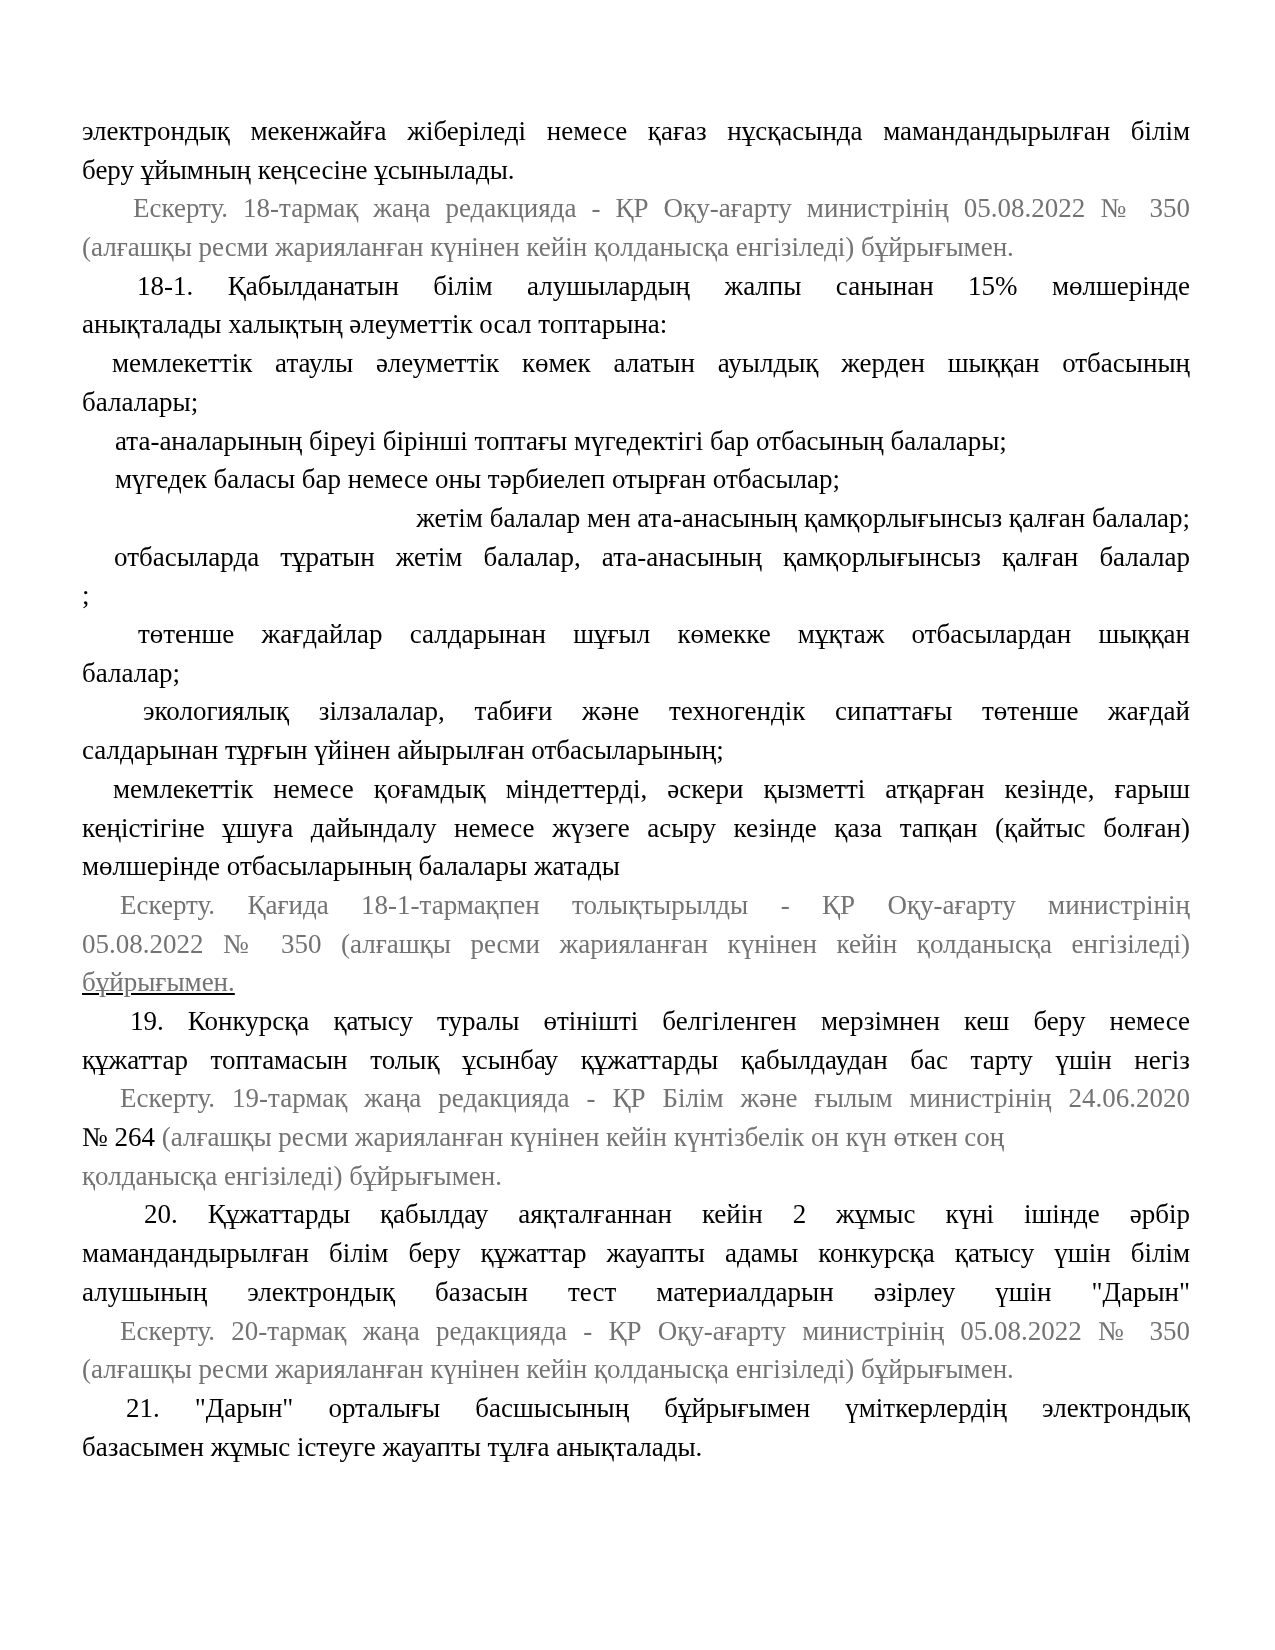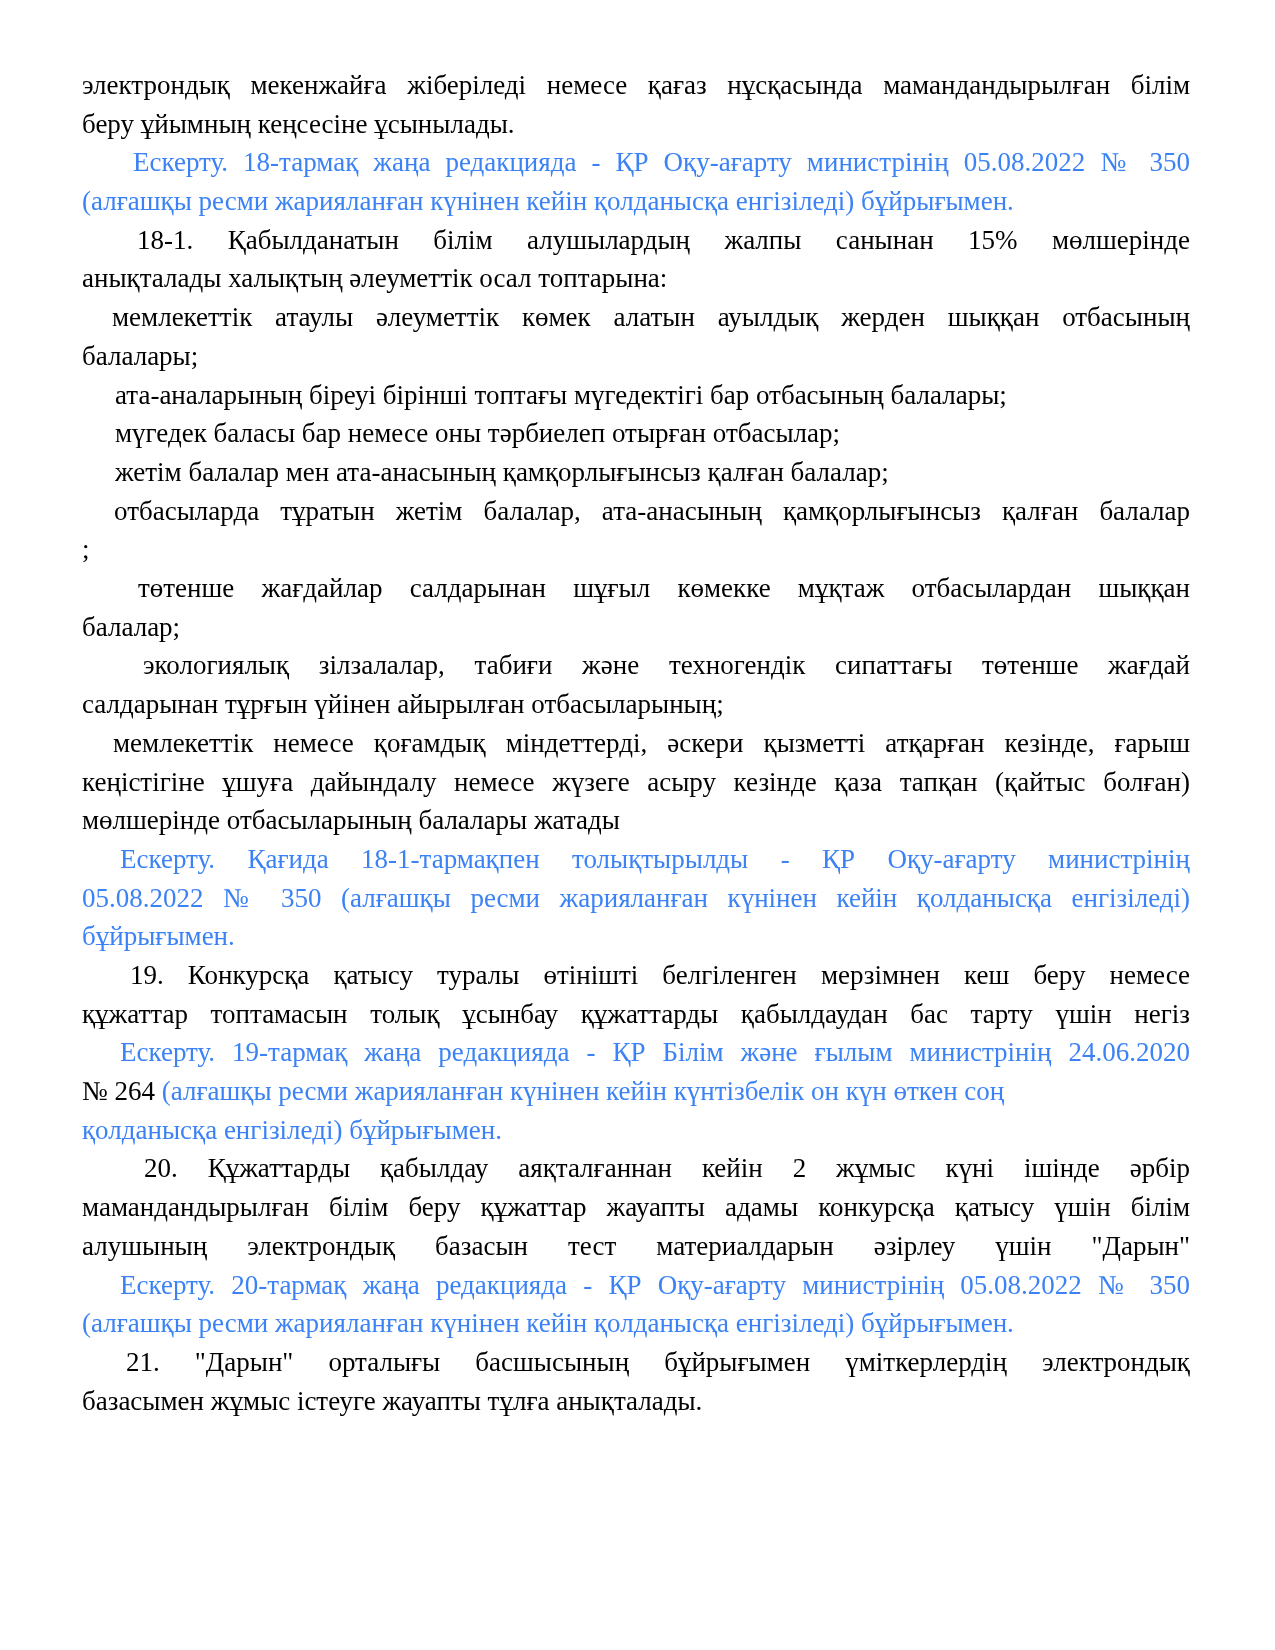--- a/index.html
+++ b/index.html
@@ -10,21 +10,21 @@
   body {
     width: 1275px;
     height: 1650px;
     overflow: hidden;
     font-family: "Liberation Serif", "DejaVu Serif", serif;
   }
   .page {
     box-sizing: border-box;
     width: 1275px;
     height: 1422px;
-    padding: 66px 85px 0 82px;
+    padding: 112px 85px 0 82px;
     background: #ffffff;
   }
   .doc-text {
     width: 1108px;
     font-size: 27px;
     line-height: 38.7px;
     color: #000000;
     letter-spacing: 0;
   }
   .line {
@@ -36,51 +36,51 @@
     white-space: normal;
     text-align: justify;
     text-align-last: justify;
     text-justify: inter-word;
     overflow: hidden;
     height: 38.7px;
   }
   .line.left {
     text-align: left;
   }
-  .seg-red { color: #3b82f6; }
+  .seg-red { color: #737373; }
   .seg-black { color: #000000; }
 </style>
 </head>
 <body>
 
 <div class="page">
   <div class="doc-text" id="doc-lines">
       <div class="line justify" style="padding-left: 0px;"><span class="seg-black">электрондық мекенжайға жіберіледі немесе қағаз нұсқасында мамандандырылған білім</span></div>
       <div class="line left" style="padding-left: 0px;"><span class="seg-black">беру ұйымның кеңсесіне ұсынылады.</span></div>
       <div class="line justify" style="padding-left: 51px;"><span class="seg-red">Ескерту. 18-тармақ жаңа редакцияда - ҚР Оқу-ағарту министрінің 05.08.2022 № 350</span></div>
       <div class="line left" style="padding-left: 0px;"><span class="seg-red">(алғашқы ресми жарияланған күнінен кейін қолданысқа енгізіледі) бұйрығымен.</span></div>
       <div class="line justify" style="padding-left: 55px;"><span class="seg-black">18-1. Қабылданатын білім алушылардың жалпы санынан 15% мөлшерінде</span></div>
       <div class="line left" style="padding-left: 0px;"><span class="seg-black">анықталады халықтың әлеуметтік осал топтарына:</span></div>
       <div class="line justify" style="padding-left: 30px;"><span class="seg-black">мемлекеттік атаулы әлеуметтік көмек алатын ауылдық жерден шыққан отбасының</span></div>
       <div class="line left" style="padding-left: 0px;"><span class="seg-black">балалары;</span></div>
       <div class="line left" style="padding-left: 33px;"><span class="seg-black">ата-аналарының біреуі бірінші топтағы мүгедектігі бар отбасының балалары;</span></div>
       <div class="line left" style="padding-left: 33px;"><span class="seg-black">мүгедек баласы бар немесе оны тәрбиелеп отырған отбасылар;</span></div>
-      <div class="line left" style="padding-left: 33px;"><span class="seg-black">жетім балалар мен ата-анасының қамқорлығынсыз қалған балалар;</span></div>
+      <div class="line left" style="padding-left: 33px; text-align: right;"><span class="seg-black">жетім балалар мен ата-анасының қамқорлығынсыз қалған балалар;</span></div>
       <div class="line justify" style="padding-left: 32px;"><span class="seg-black">отбасыларда тұратын жетім балалар, ата-анасының қамқорлығынсыз қалған балалар</span></div>
       <div class="line left" style="padding-left: 0px;"><span class="seg-black">;</span></div>
       <div class="line justify" style="padding-left: 56px;"><span class="seg-black">төтенше жағдайлар салдарынан шұғыл көмекке мұқтаж отбасылардан шыққан</span></div>
       <div class="line left" style="padding-left: 0px;"><span class="seg-black">балалар;</span></div>
       <div class="line justify" style="padding-left: 61px;"><span class="seg-black">экологиялық зілзалалар, табиғи және техногендік сипаттағы төтенше жағдай</span></div>
       <div class="line left" style="padding-left: 0px;"><span class="seg-black">салдарынан тұрғын үйінен айырылған отбасыларының;</span></div>
       <div class="line justify" style="padding-left: 31px;"><span class="seg-black">мемлекеттік немесе қоғамдық міндеттерді, әскери қызметті атқарған кезінде, ғарыш</span></div>
       <div class="line justify" style="padding-left: 0px;"><span class="seg-black">кеңістігіне ұшуға дайындалу немесе жүзеге асыру кезінде қаза тапқан (қайтыс болған)</span></div>
       <div class="line left" style="padding-left: 0px;"><span class="seg-black">мөлшерінде отбасыларының балалары жатады</span></div>
       <div class="line justify" style="padding-left: 38px;"><span class="seg-red">Ескерту. Қағида 18-1-тармақпен толықтырылды - ҚР Оқу-ағарту министрінің</span></div>
       <div class="line justify" style="padding-left: 0px;"><span class="seg-red">05.08.2022 № 350 (алғашқы ресми жарияланған күнінен кейін қолданысқа енгізіледі)</span></div>
-      <div class="line left" style="padding-left: 0px;"><span class="seg-red">бұйрығымен.</span></div>
+      <div class="line left" style="padding-left: 0px; text-decoration: underline;"><span class="seg-red">бұйрығымен.</span></div>
       <div class="line justify" style="padding-left: 48px;"><span class="seg-black">19. Конкурсқа қатысу туралы өтінішті белгіленген мерзімнен кеш беру немесе</span></div>
       <div class="line justify" style="padding-left: 0px;"><span class="seg-black">құжаттар топтамасын толық ұсынбау құжаттарды қабылдаудан бас тарту үшін негіз</span></div>
       <div class="line justify" style="padding-left: 38px;"><span class="seg-red">Ескерту. 19-тармақ жаңа редакцияда - ҚР Білім және ғылым министрінің 24.06.2020</span></div>
       <div class="line left" style="padding-left: 0px;"><span class="seg-black">№ 264 </span><span class="seg-red">(алғашқы ресми жарияланған күнінен кейін күнтізбелік он күн өткен соң</span></div>
       <div class="line left" style="padding-left: 0px;"><span class="seg-red">қолданысқа енгізіледі) бұйрығымен.</span></div>
       <div class="line justify" style="padding-left: 62px;"><span class="seg-black">20. Құжаттарды қабылдау аяқталғаннан кейін 2 жұмыс күні ішінде әрбір</span></div>
       <div class="line justify" style="padding-left: 0px;"><span class="seg-black">мамандандырылған білім беру құжаттар жауапты адамы конкурсқа қатысу үшін білім</span></div>
       <div class="line justify" style="padding-left: 0px;"><span class="seg-black">алушының электрондық базасын тест материалдарын әзірлеу үшін "Дарын"</span></div>
       <div class="line justify" style="padding-left: 38px;"><span class="seg-red">Ескерту. 20-тармақ жаңа редакцияда - ҚР Оқу-ағарту министрінің 05.08.2022 № 350</span></div>
       <div class="line left" style="padding-left: 0px;"><span class="seg-red">(алғашқы ресми жарияланған күнінен кейін қолданысқа енгізіледі) бұйрығымен.</span></div>

